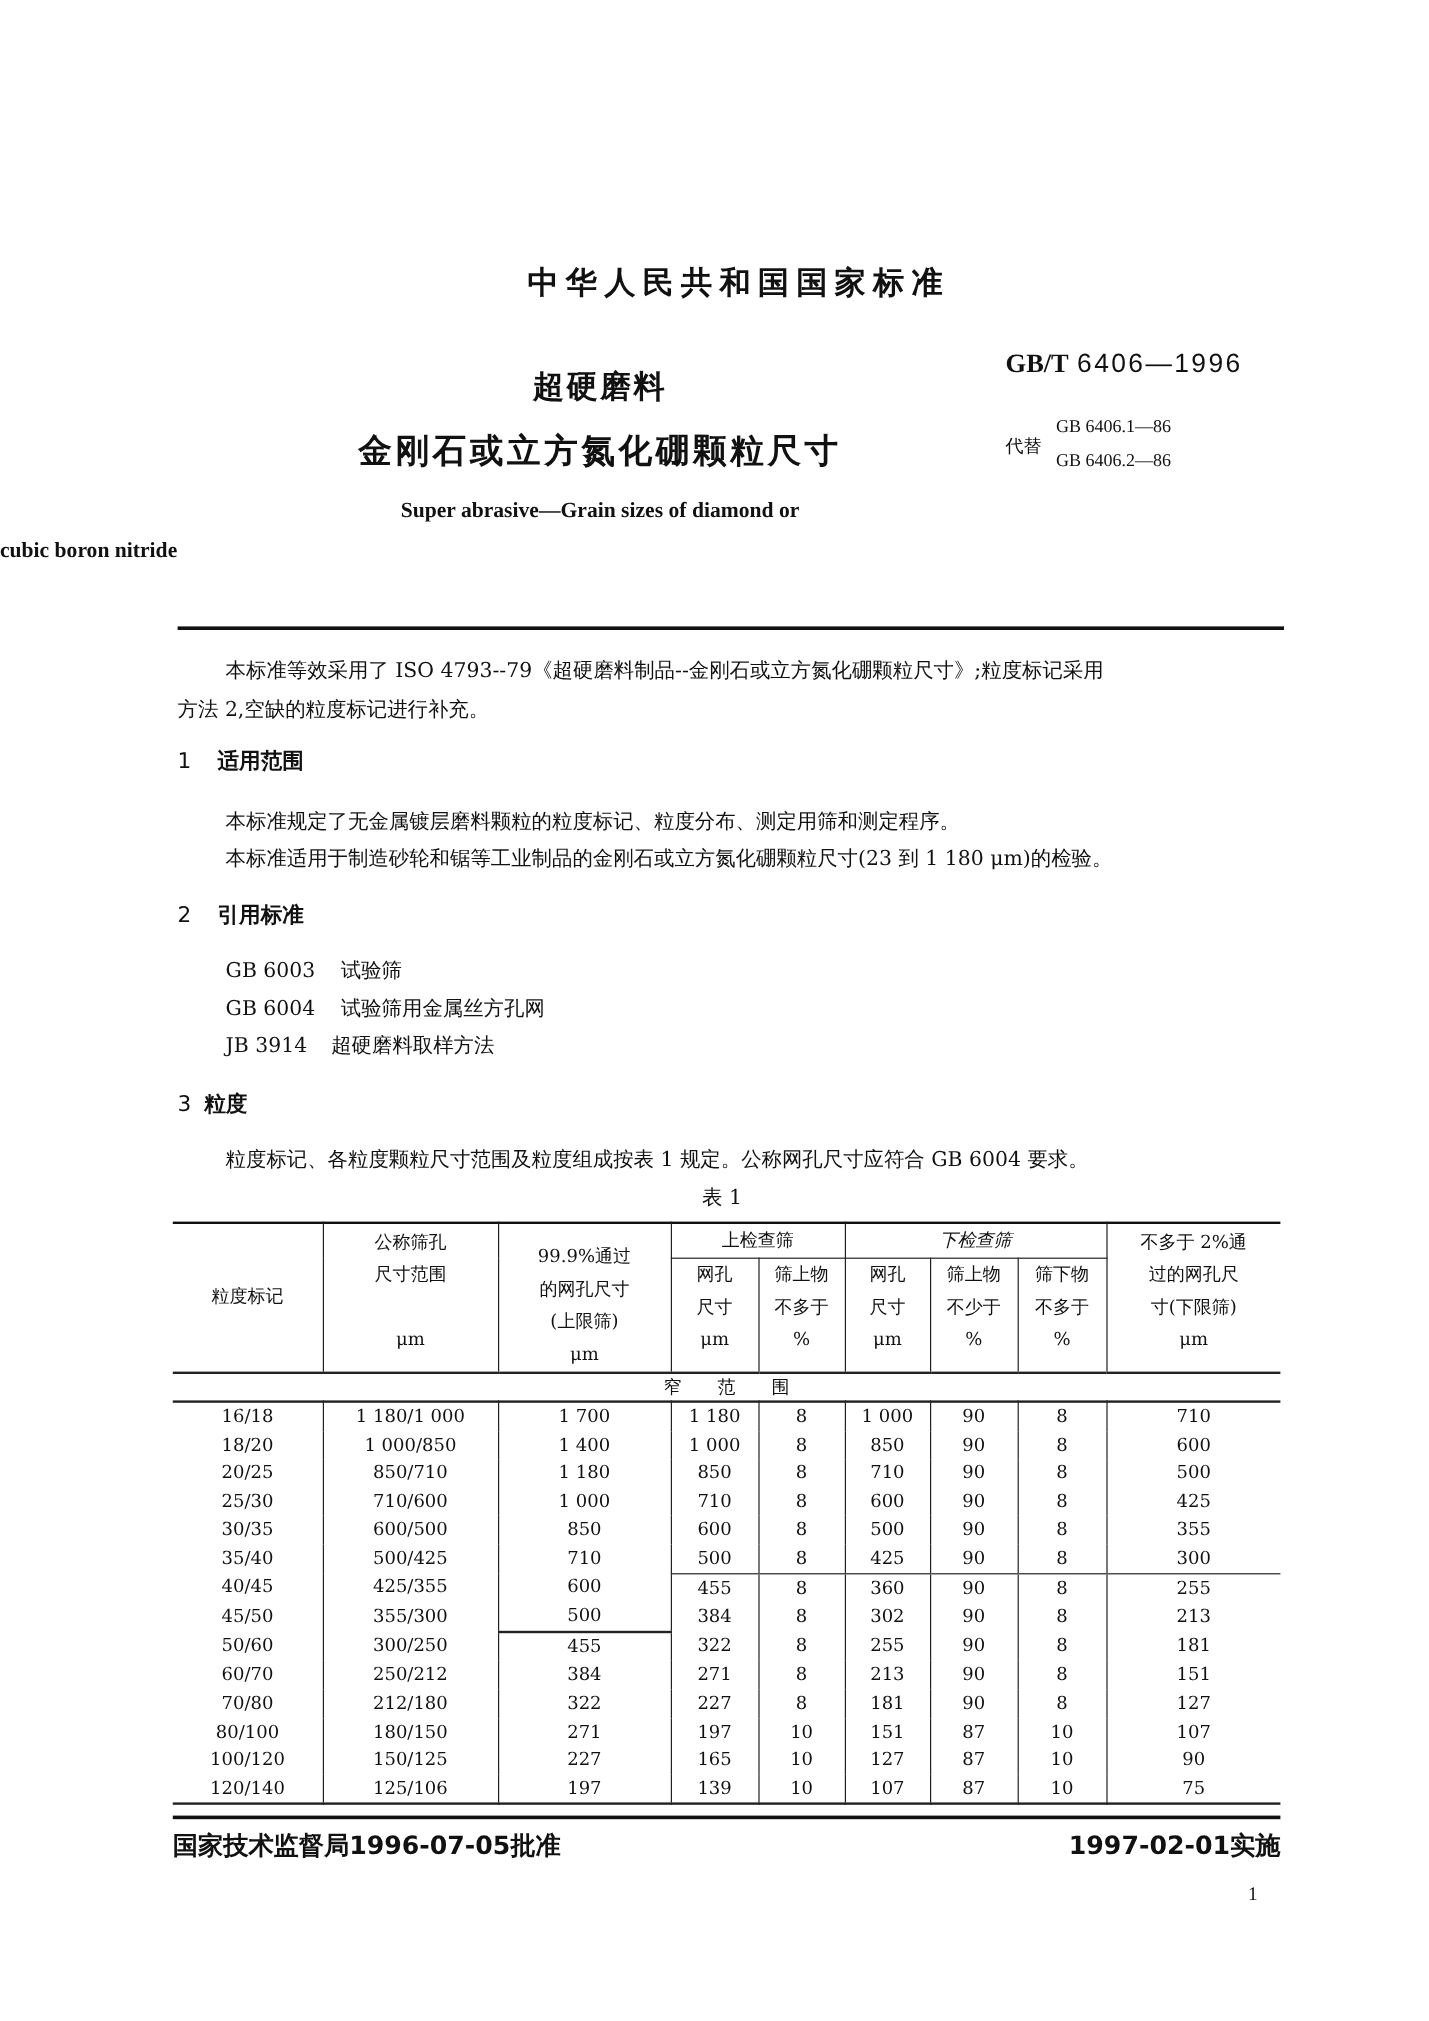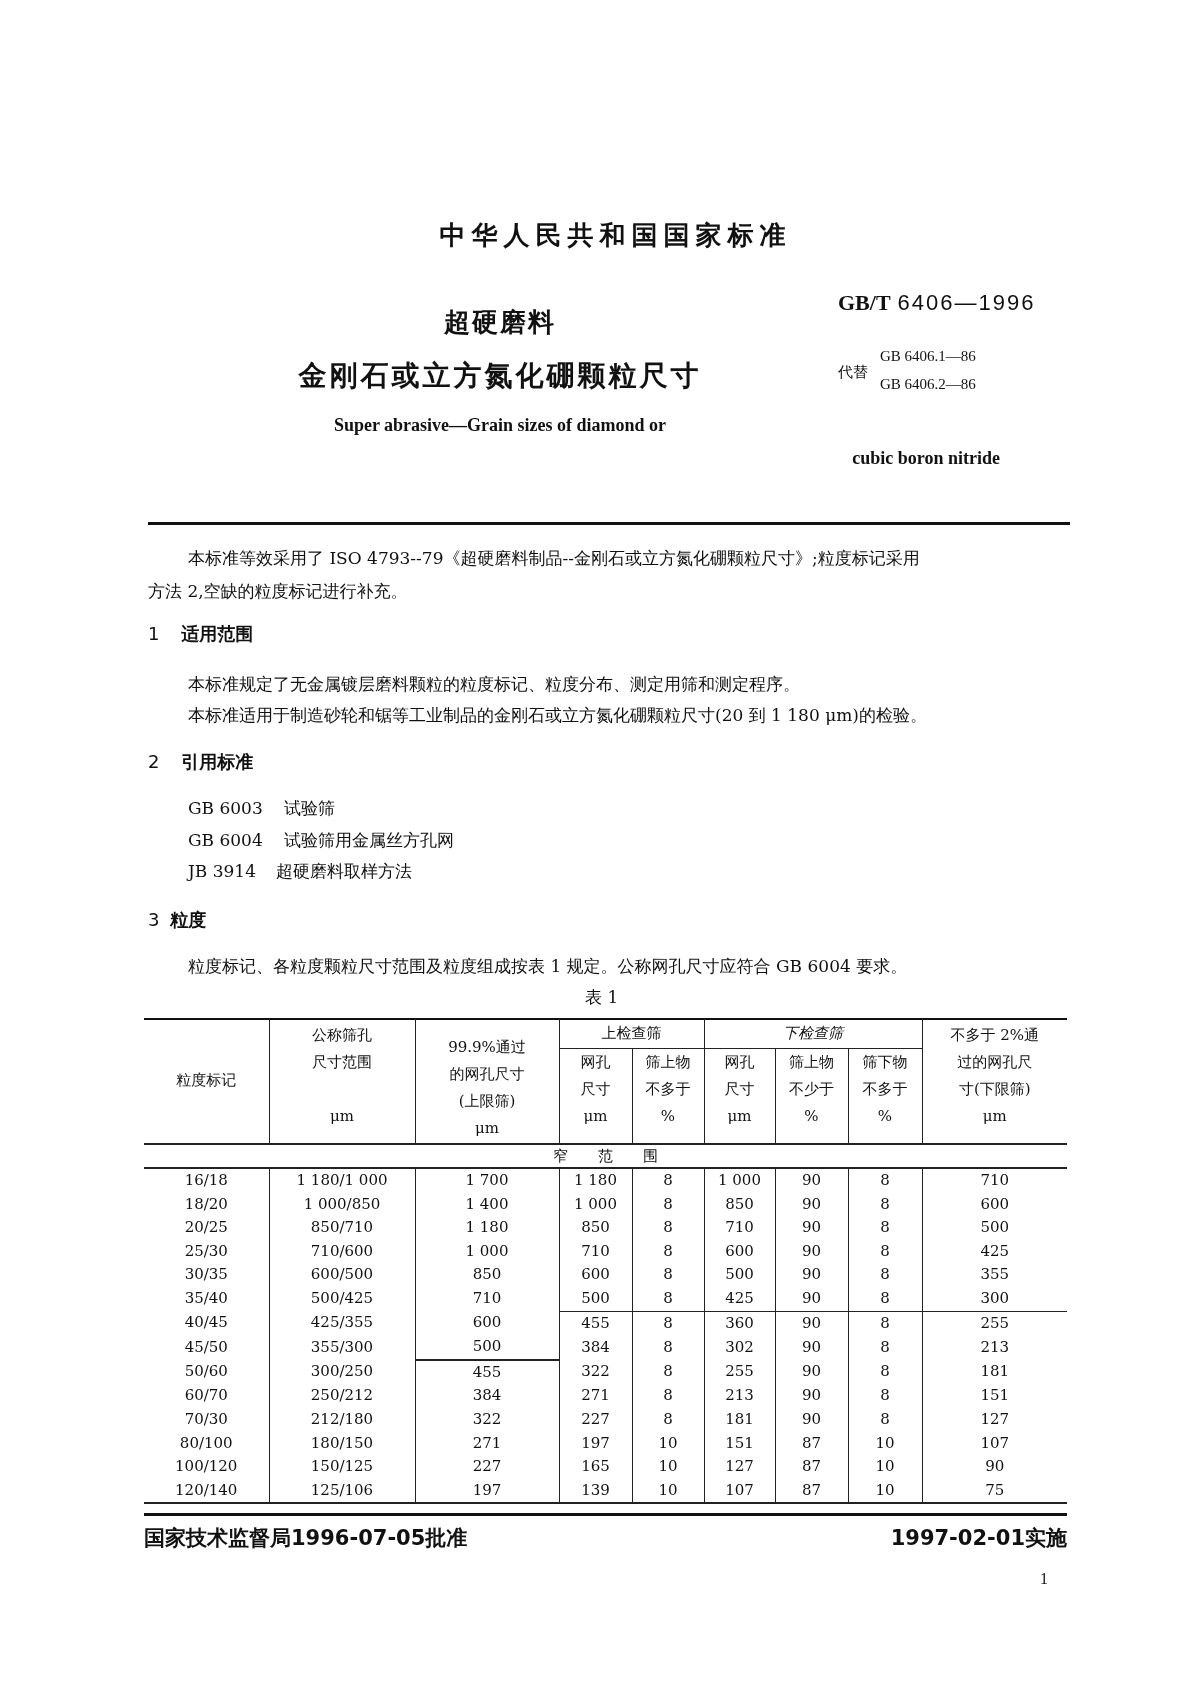--- a/index.html
+++ b/index.html
@@ -12,21 +12,21 @@
   #nat-title{left:0;width:1191px;top:218px;text-align:center;font-size:26px;letter-spacing:6px;padding-left:20px;}
   #std-no{left:838px;top:290px;font-size:22px;}
   #std-no .pre{font-family:"Liberation Serif",serif;font-weight:bold;}
   #std-no .num{font-family:"Liberation Sans",sans-serif;letter-spacing:2px;}
   #title1{left:0;width:1000px;top:305px;text-align:center;font-size:26px;letter-spacing:2px;}
   #title2{left:0;width:1000px;top:357px;text-align:center;font-size:28px;letter-spacing:3px;}
   #replace-label{left:838px;top:363px;font-size:15px;}
   #replace1{left:880px;top:348px;font-size:15px;}
   #replace2{left:880px;top:376px;font-size:15px;}
   #en1{left:0;width:1000px;top:415px;text-align:center;font-size:18px;}
-  #en2{left:0;width:1000px;top:448px;text-align:right;font-size:18px;}
+  #en2{left:0;width:1000px;top:448px;text-align:left;font-size:18px;}
   .rule{position:absolute;background:#111;}
   .para{font-size:17px;}
   .sec{font-size:18px;}
   
   #tbl-wrap{position:absolute;left:144px;top:1018px;width:923px;}
   table{border-collapse:collapse;width:923px;font-size:15px;}
   td,th{padding:0;text-align:center;font-weight:normal;}
   .hd td{border-left:1px solid #222;border-right:1px solid #222;line-height:27px;vertical-align:top;}
   .row td{height:23.6px;line-height:23.6px;border-left:1px solid #222;}
   .row td:first-child{border-left:none;}
@@ -57,21 +57,21 @@
 <div class="rule" style="left:148px;top:522px;width:922px;height:3px;"></div>
 
 <div class="abs para" style="left:188px;top:547px;">本标准等效采用了 ISO 4793--79《超硬磨料制品--金刚石或立方氮化硼颗粒尺寸》;粒度标记采用</div>
 <div class="abs para" style="left:148px;top:580px;">方法 2,空缺的粒度标记进行补充。</div>
 
 <div class="abs sec" style="left:148px;top:622px;">
   <span class="sans">1</span>
   <span class="sans bold" style="margin-left:16px;">适用范围</span>
 </div>
 <div class="abs para" style="left:188px;top:673px;">本标准规定了无金属镀层磨料颗粒的粒度标记、粒度分布、测定用筛和测定程序。</div>
-<div class="abs para" style="left:188px;top:704px;">本标准适用于制造砂轮和锯等工业制品的金刚石或立方氮化硼颗粒尺寸(20 到 1 180 μm)的检验。</div>
+<div class="abs para" style="left:188px;top:704px;">本标准适用于制造砂轮和锯等工业制品的金刚石或立方氮化硼颗粒尺寸(23 到 1 180 μm)的检验。</div>
 
 <div class="abs sec" style="left:148px;top:750px;">
   <span class="sans">2</span>
   <span class="sans bold" style="margin-left:16px;">引用标准</span>
 </div>
 <div class="abs para" style="left:188px;top:797px;">
   <span style="display:inline-block;width:96px;">GB 6003</span><span>试验筛</span>
 </div>
 <div class="abs para" style="left:188px;top:829px;">
   <span style="display:inline-block;width:96px;">GB 6004</span><span>试验筛用金属丝方孔网</span>
@@ -260,21 +260,21 @@
           <td>250/212</td>
           <td>384</td>
           <td>271</td>
           <td>8</td>
           <td>213</td>
           <td>90</td>
           <td>8</td>
           <td>151</td>
       </tr>
       <tr class="row">
-        <td>70/30</td>
+        <td>70/80</td>
           <td>212/180</td>
           <td>322</td>
           <td>227</td>
           <td>8</td>
           <td>181</td>
           <td>90</td>
           <td>8</td>
           <td>127</td>
       </tr>
       <tr class="row">

